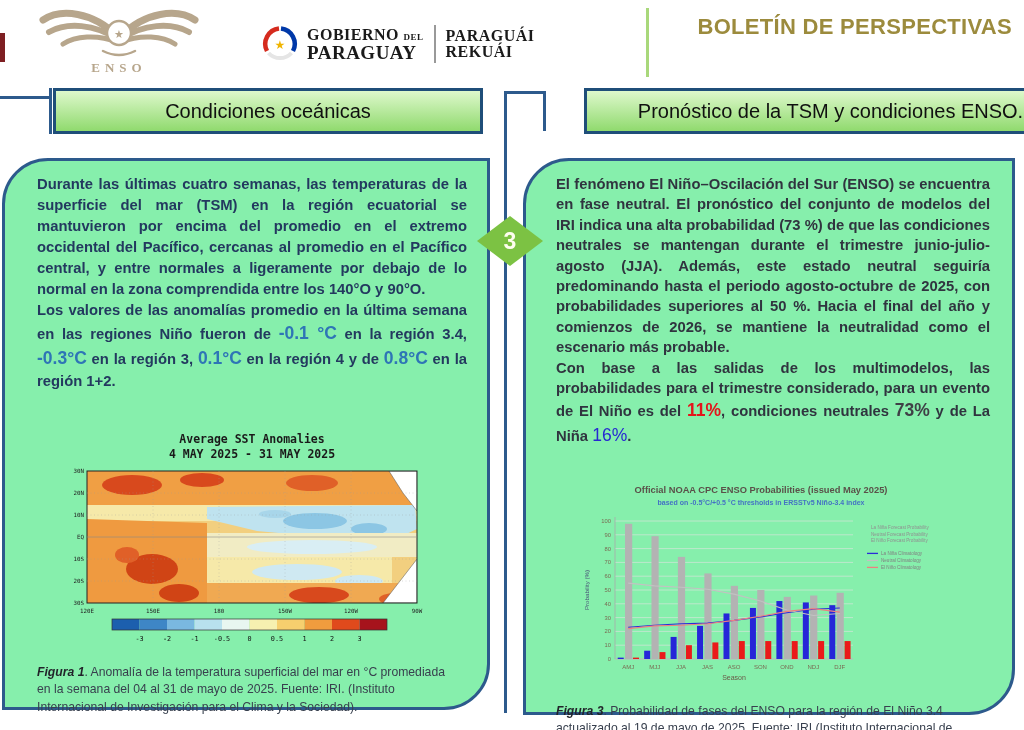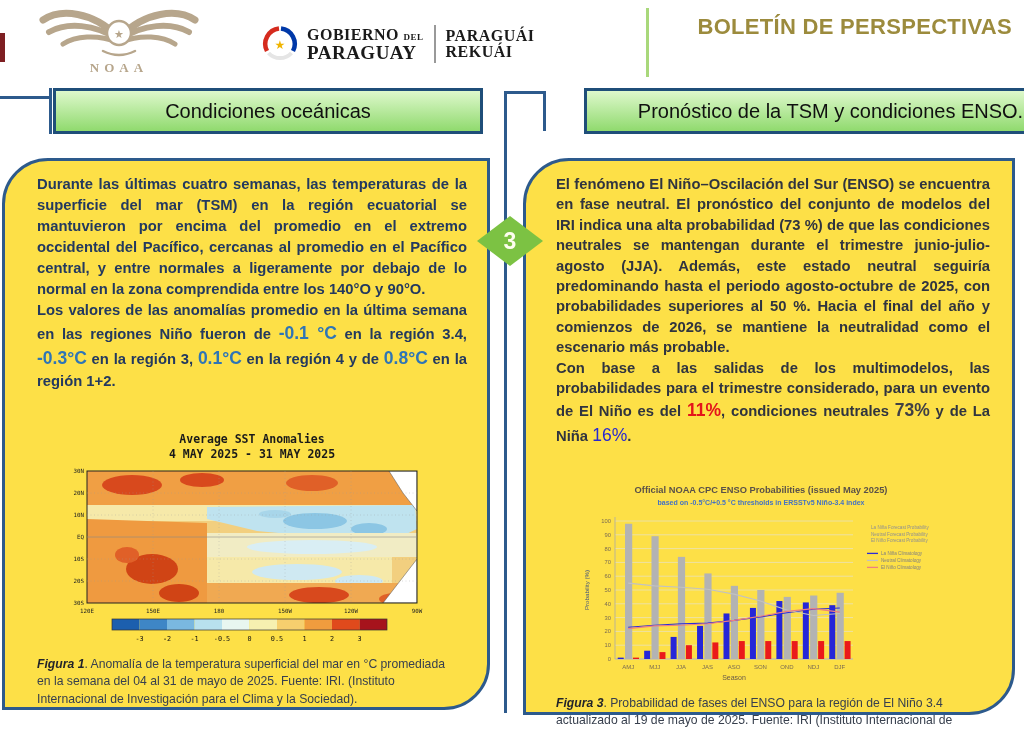--- a/index.html
+++ b/index.html
@@ -32,37 +32,37 @@
 
   
   .conn { position:absolute; background:#2d5a8c; }
   .c-left-h { left:0; top:96px; width:50px; height:3px; }
   .c-left-v { left:49px; top:88px; width:3px; height:46px; }
   .c-mid-vlong { left:504px; top:91px; width:3px; height:622px; }
   .c-mid-h { left:504px; top:91px; width:42px; height:3px; }
   .c-mid-vshort { left:543px; top:91px; width:3px; height:40px; }
 
   
-  .panel { position:absolute; background:#fde047; border:3px solid #2d5a8c; }
+  .panel { position:absolute; background:#86efac; border:3px solid #2d5a8c; }
   .panel.left { left:2px; top:158px; width:488px; height:552px; border-radius:46px 0 46px 0; padding:13px 20px 0 32px; }
   .panel.right { left:523px; top:158px; width:492px; height:557px; border-radius:46px 0 46px 0; padding:13px 22px 0 30px; }
 
   .body-text { font-size:14.8px; line-height:1.42; text-align:justify; font-weight:600; }
   .panel.left .body-text { color:#23395f; }
   .panel.right .body-text { color:#30343f; line-height:1.38; }
   .val-temp { color:#2e75b6; font-weight:bold; font-size:17.5px; }
   .val-nino { color:#e4141b; font-weight:bold; font-size:17.5px; }
   .val-neutral { color:#3f3f46; font-weight:bold; font-size:17.5px; }
   .val-nina { color:#2727d2; font-weight:normal; font-size:17.5px; }
 
   
   .fig1 { margin-top:40px; text-align:center; }
   .map-title { font-family:"DejaVu Sans Mono", monospace; font-weight:bold; font-size:11.5px; color:#1a1a1a; line-height:1.35; }
   .fig1 svg { display:block; margin:4px auto 0; }
-  .caption { font-size:12.2px; line-height:1.45; color:#38404e; text-align:left; margin-top:11px; font-weight:500; }
+  .caption { font-size:12.2px; line-height:1.45; color:#38404e; text-align:left; margin-top:19px; font-weight:500; }
   .caption .figlabel { font-weight:bold; font-style:italic; color:#22242a; }
   .panel.left .caption { padding-right:6px; }
   .fig2 { margin-top:32px; text-align:left; }
   .fig2 svg { display:block; margin:0 auto; }
 
   
   .diamond { position:absolute; left:477px; top:216px; width:66px; height:50px; background:#7cc243;
              clip-path:polygon(50% 0, 100% 50%, 50% 100%, 0 50%);
              display:flex; align-items:center; justify-content:center;
              color:#fdfdee; font-size:23px; font-weight:600; z-index:5; }
@@ -81,21 +81,21 @@
         <path d="M84,37 C62,22 34,20 16,30" stroke-width="6"></path>
         <path d="M84,40 C64,32 42,34 30,42" stroke-width="5"></path>
         <path d="M88,34 C112,10 144,6 162,18" stroke-width="7"></path>
         <path d="M88,37 C110,22 138,20 156,30" stroke-width="6"></path>
         <path d="M88,40 C108,32 130,34 142,42" stroke-width="5"></path>
         <path d="M70,49 Q86,57 102,49" stroke-width="2.5"></path>
       </g>
       <circle cx="86" cy="31" r="12" fill="#ffffff" stroke="#b7a68c" stroke-width="2.5"></circle>
       <text x="86" y="35.5" text-anchor="middle" font-size="11" fill="#b7a68c">★</text>
     </svg>
-    <div class="dinac-label">NOAA</div>
+    <div class="dinac-label">ENSO</div>
   </div>
 
   <div class="gov">
     <svg width="36" height="36" viewBox="0 0 36 36">
       <circle cx="18" cy="18" r="16.5" fill="#ffffff"></circle>
       <path d="M17,2.5 A15.5,15.5 0 0 0 5,25" stroke="#d52b1e" stroke-width="4.5" fill="none"></path>
       <path d="M19,2.5 A15.5,15.5 0 0 1 31,25" stroke="#0038a8" stroke-width="4.5" fill="none"></path>
       <path d="M6.5,27 A15.5,15.5 0 0 0 29.5,27" stroke="#e5e5e5" stroke-width="4" fill="none"></path>
       <text x="18" y="22.5" text-anchor="middle" font-size="12" fill="#f0b400">★</text>
     </svg>

